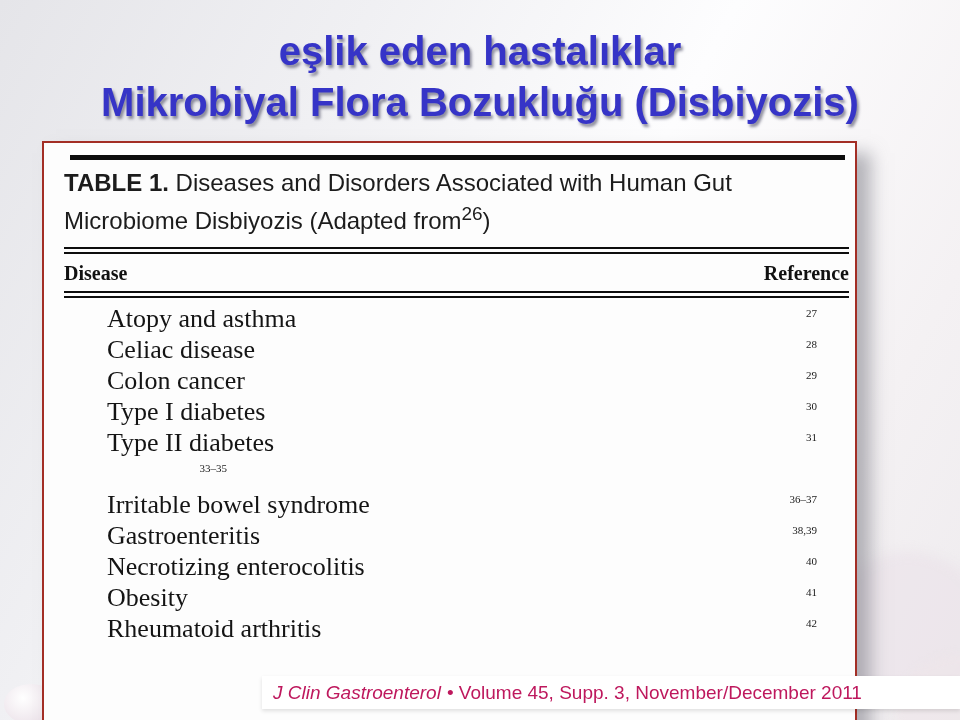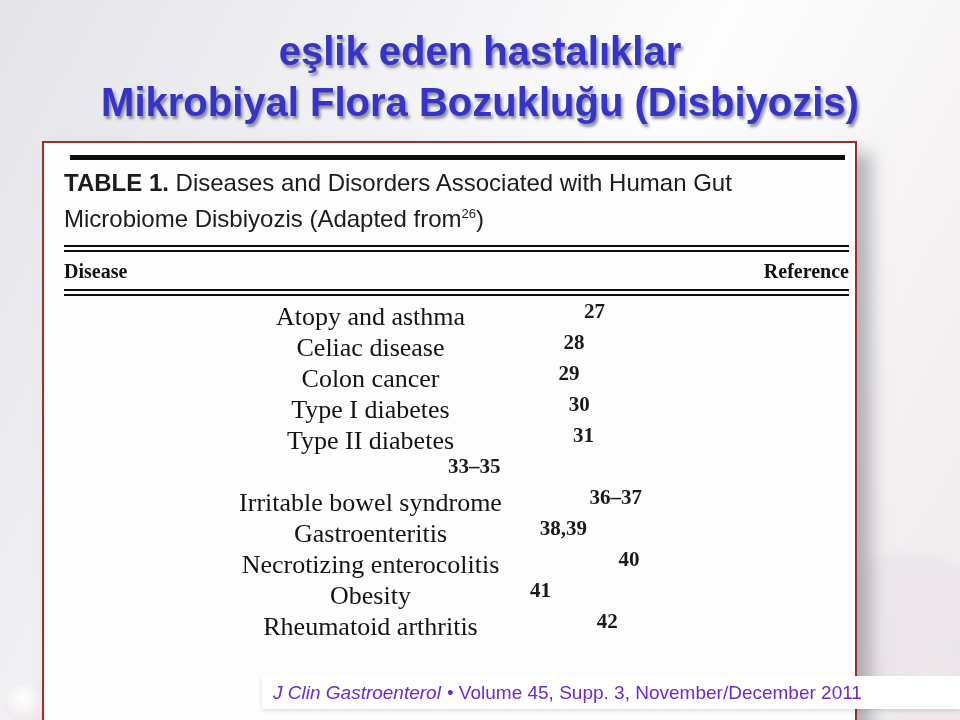--- a/index.html
+++ b/index.html
@@ -37,53 +37,54 @@
     box-sizing: border-box; background: #fdfdfd;
     border: 2px solid #a32e25;
     box-shadow: 14px 12px 16px rgba(115,115,125,0.50);
   }
   .rule-thick { margin: 12px 10px 0 26px; height: 5px; background: #0d0d0d; }
   .caption {
     margin: 7px 14px 0 20px; font-size: 24px; line-height: 31px; color: #1c1c1c;
     font-family: "Liberation Sans", sans-serif;
   }
   .caption b { font-weight: bold; }
-  .caption sup { font-size: 13px; }
+  .caption sup { font-size: 19px; }
   .double-rule {
     margin: 0 6px 0 20px; height: 3px; box-sizing: content-box;
     border-top: 2px solid #0d0d0d; border-bottom: 2px solid #0d0d0d;
   }
   .dr-a { margin-top: 11px; }
   .dr-b { margin-top: 1px; }
   .header-row {
     margin: 3px 6px 0 20px; height: 33px; display: flex;
     justify-content: space-between; align-items: center;
     font-family: "Liberation Serif", serif; font-weight: bold; font-size: 20px; color: #111;
   }
   .tbody { margin-top: 5px; }
   .trow {
-    display: flex; justify-content: center; align-items: flex-start;
+    display: flex; justify-content: space-between; align-items: flex-start;
     height: 31px;
+    margin-left: 43px;
   }
   .disease {
     padding-left: 20px; font-family: "Liberation Serif", serif;
     font-size: 26px; line-height: 31px; color: #141414; white-space: nowrap;
   }
   .ref {
     width: 140px; text-align: right; padding: 1px 38px 0 0;
-    font-family: "Liberation Serif", serif; font-weight: bold;
-    font-size: 21px; line-height: 19px; color: #1a1a1a; white-space: nowrap;
+    font-family: "Liberation Serif", serif; font-weight: normal;
+    font-size: 11px; line-height: 19px; color: #1a1a1a; white-space: nowrap;
   }
 
   
   .citation-bar {
     position: absolute; left: 262px; top: 676px; width: 698px; height: 33px;
     background: #ffffff; box-sizing: border-box;
     display: flex; align-items: center; padding-left: 11px;
-    font-size: 19px; color: #6d28d9; white-space: nowrap;
+    font-size: 19px; color: #be185d; white-space: nowrap;
     box-shadow: 0 2px 4px rgba(0,0,0,0.12);
   }
   .citation-bar .journal { font-style: italic; margin-right: 6px; }
 </style>
 </head>
 <body>
 
 <div class="slide">
 
   <div class="bubble b3"></div>

